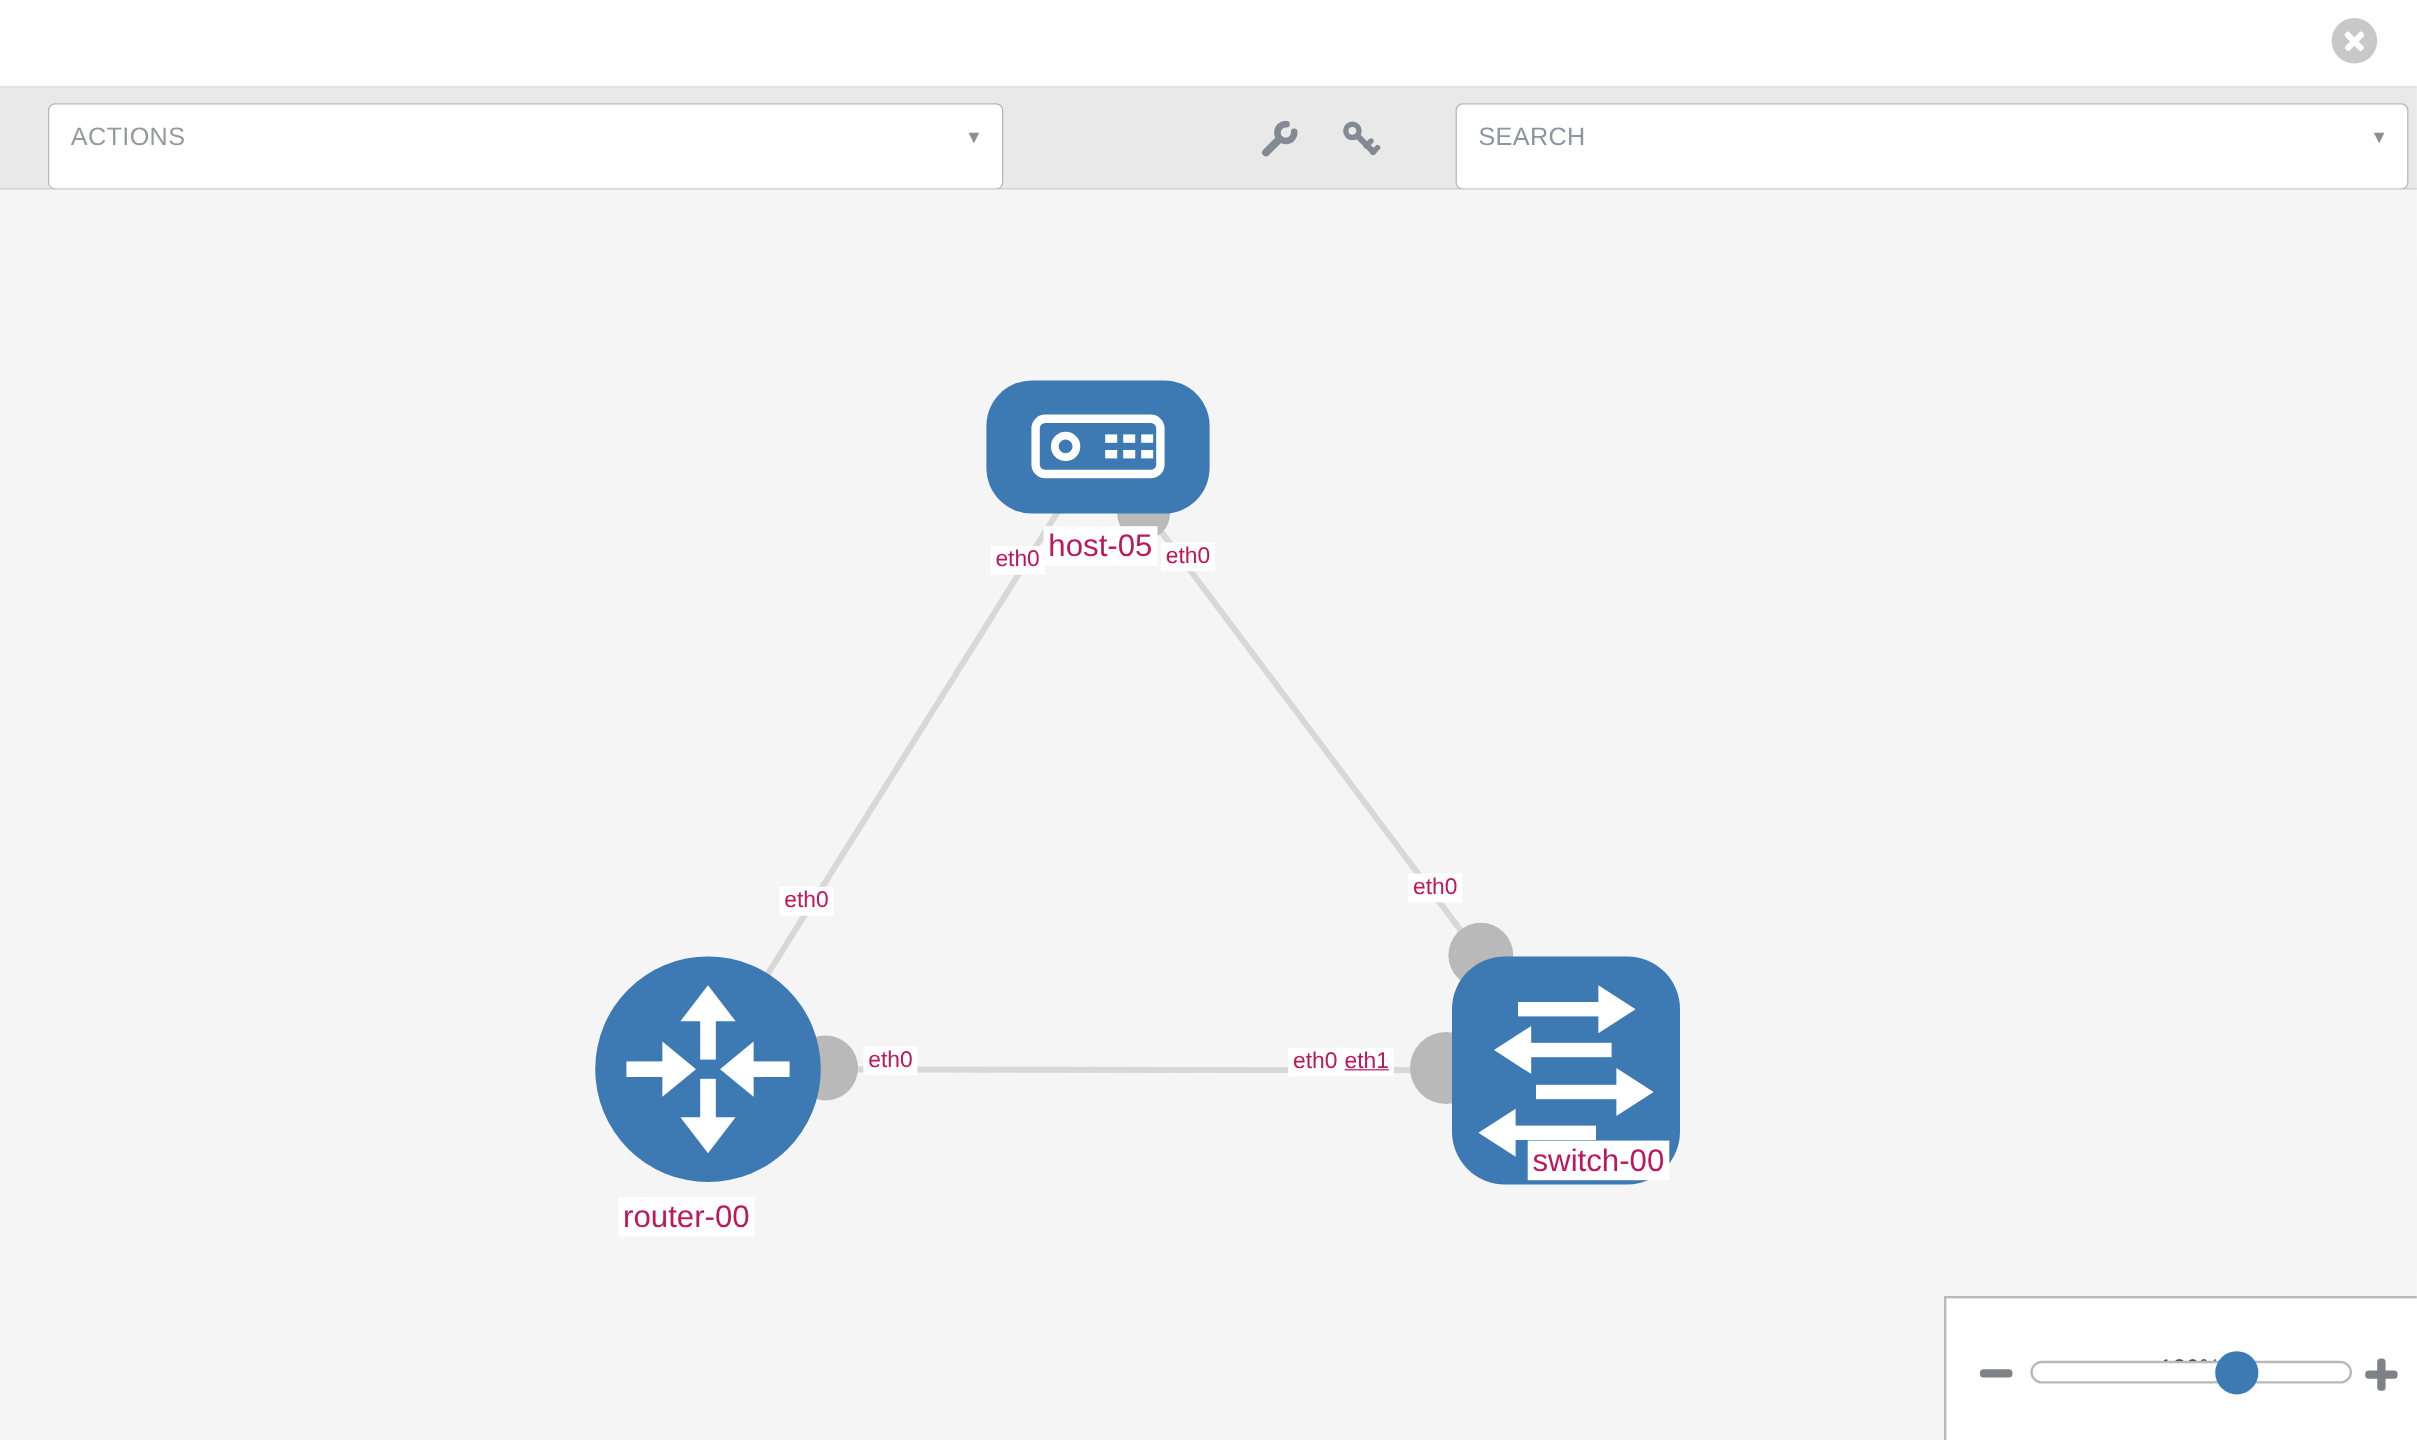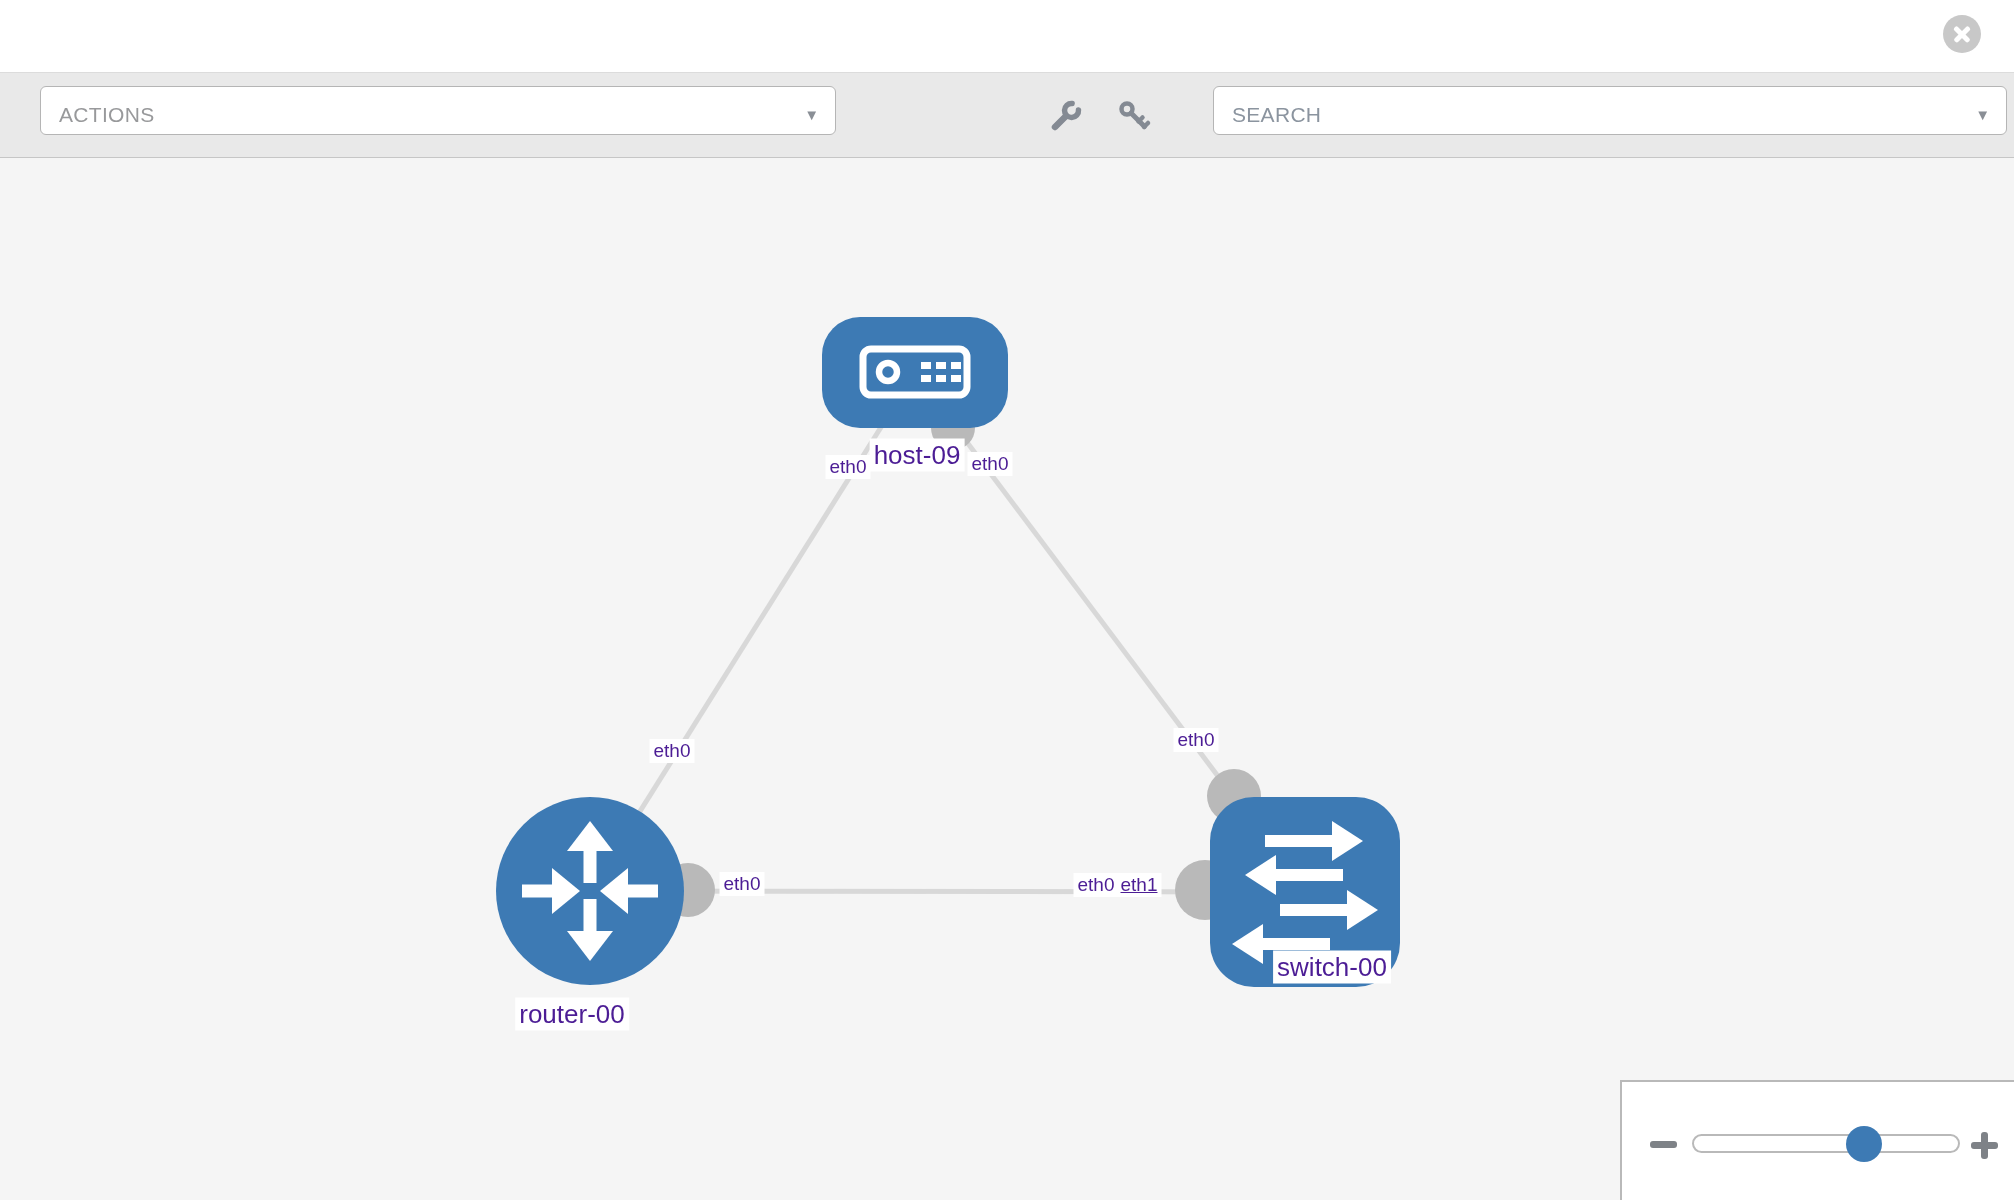--- a/index.html
+++ b/index.html
@@ -13,38 +13,38 @@
   .close-btn { position:absolute; right:33px; top:15px; width:38px; height:38px;
     border-radius:50%; background:#c8c8c8; cursor:pointer; }
   .close-btn .bar { position:absolute; left:9px; top:17px; width:20px; height:4.5px;
     background:#ffffff; border-radius:2px; }
   .close-btn .bar.a { transform:rotate(45deg); }
   .close-btn .bar.b { transform:rotate(-45deg); }
 
   
   .toolbar { position:absolute; left:0; top:72px; width:2014px; height:86px;
     background:#e9e9e9; border-top:1px solid #dcdcdc; border-bottom:1px solid #c6c6c6; }
-  .dropdown { position:absolute; top:13px; height:49px; background:#ffffff;
+  .dropdown { position:absolute; top:13px; height:72px; background:#ffffff;
     border:1px solid #b5b5b5; border-radius:6px; cursor:pointer; }
   .dropdown .dd-label { position:absolute; left:18px; top:0; height:55px; line-height:55px;
     font-size:21px; color:#98999b; letter-spacing:0.3px; }
   .dropdown .caret { position:absolute; right:16px; top:0; height:55px; line-height:55px;
     font-size:15px; color:#8a8f96; }
   .dd-actions { left:40px; width:796px; }
   .dd-search { left:1213px; width:794px; }
   .dd-search .dd-label { color:#8b949f; }
   .tool-icon { position:absolute; top:25px; width:36px; height:36px; cursor:pointer; }
   .tool-icon.wrench { left:1048px; }
   .tool-icon.key { left:1116px; }
 
   
   .canvas { position:absolute; left:0; top:158px; width:2014px; height:1042px;
     background:#f5f5f5; overflow:hidden; }
   .chip { position:absolute; transform:translate(-50%,-50%); background:#ffffff;
-    color:#4c1d95; white-space:nowrap; padding:1px 4px; }
+    color:#be185d; white-space:nowrap; padding:1px 4px; }
   .chip.node-label { font-size:26px; }
   .chip.if-label { font-size:19px; }
 
   
   .zoom-panel { position:absolute; left:1620px; top:922px; width:500px; height:220px;
     background:#ffffff; border:2px solid #b9b9b9; }
   .zoom-value { position:absolute; left:138px; top:12px; width:130px; text-align:center;
     font-size:20px; color:#2d2d2d;margin-top:36px; }
   .zoom-minus { position:absolute; left:28px; top:59px; width:27px; height:7px;
     background:#7e8287; border-radius:3px; cursor:pointer; }
@@ -143,21 +143,21 @@
         <rect x="-25" y="12" width="70" height="12"></rect>
         <polygon points="42,-2 42,38 73,18"></polygon>
         <rect x="-45" y="46" width="70" height="12"></rect>
         <polygon points="-42,32 -42,72 -73,52"></polygon>
       </g>
     </g>
   </svg>
 
   
   <div class="chip if-label" style="left:848px;  top:309px;">eth0</div>
-  <div class="chip node-label" style="left:917px; top:297px;">host-09</div>
+  <div class="chip node-label" style="left:917px; top:297px;">host-05</div>
   <div class="chip if-label" style="left:990px;  top:306px;">eth0</div>
   <div class="chip if-label" style="left:672px;  top:593px;">eth0</div>
   <div class="chip if-label" style="left:1196px; top:582px;">eth0</div>
   <div class="chip if-label" style="left:742px;  top:726px;">eth0</div>
   <div class="chip if-label" style="left:1096px; top:727px;">eth0</div>
   <div class="chip if-label" style="left:1139px; top:727px;text-decoration:underline;">eth1</div>
   <div class="chip node-label" style="left:572px;  top:856px;">router-00</div>
   <div class="chip node-label" style="left:1303px; top:809px;margin-left:29px;">switch-00</div>
 
   

